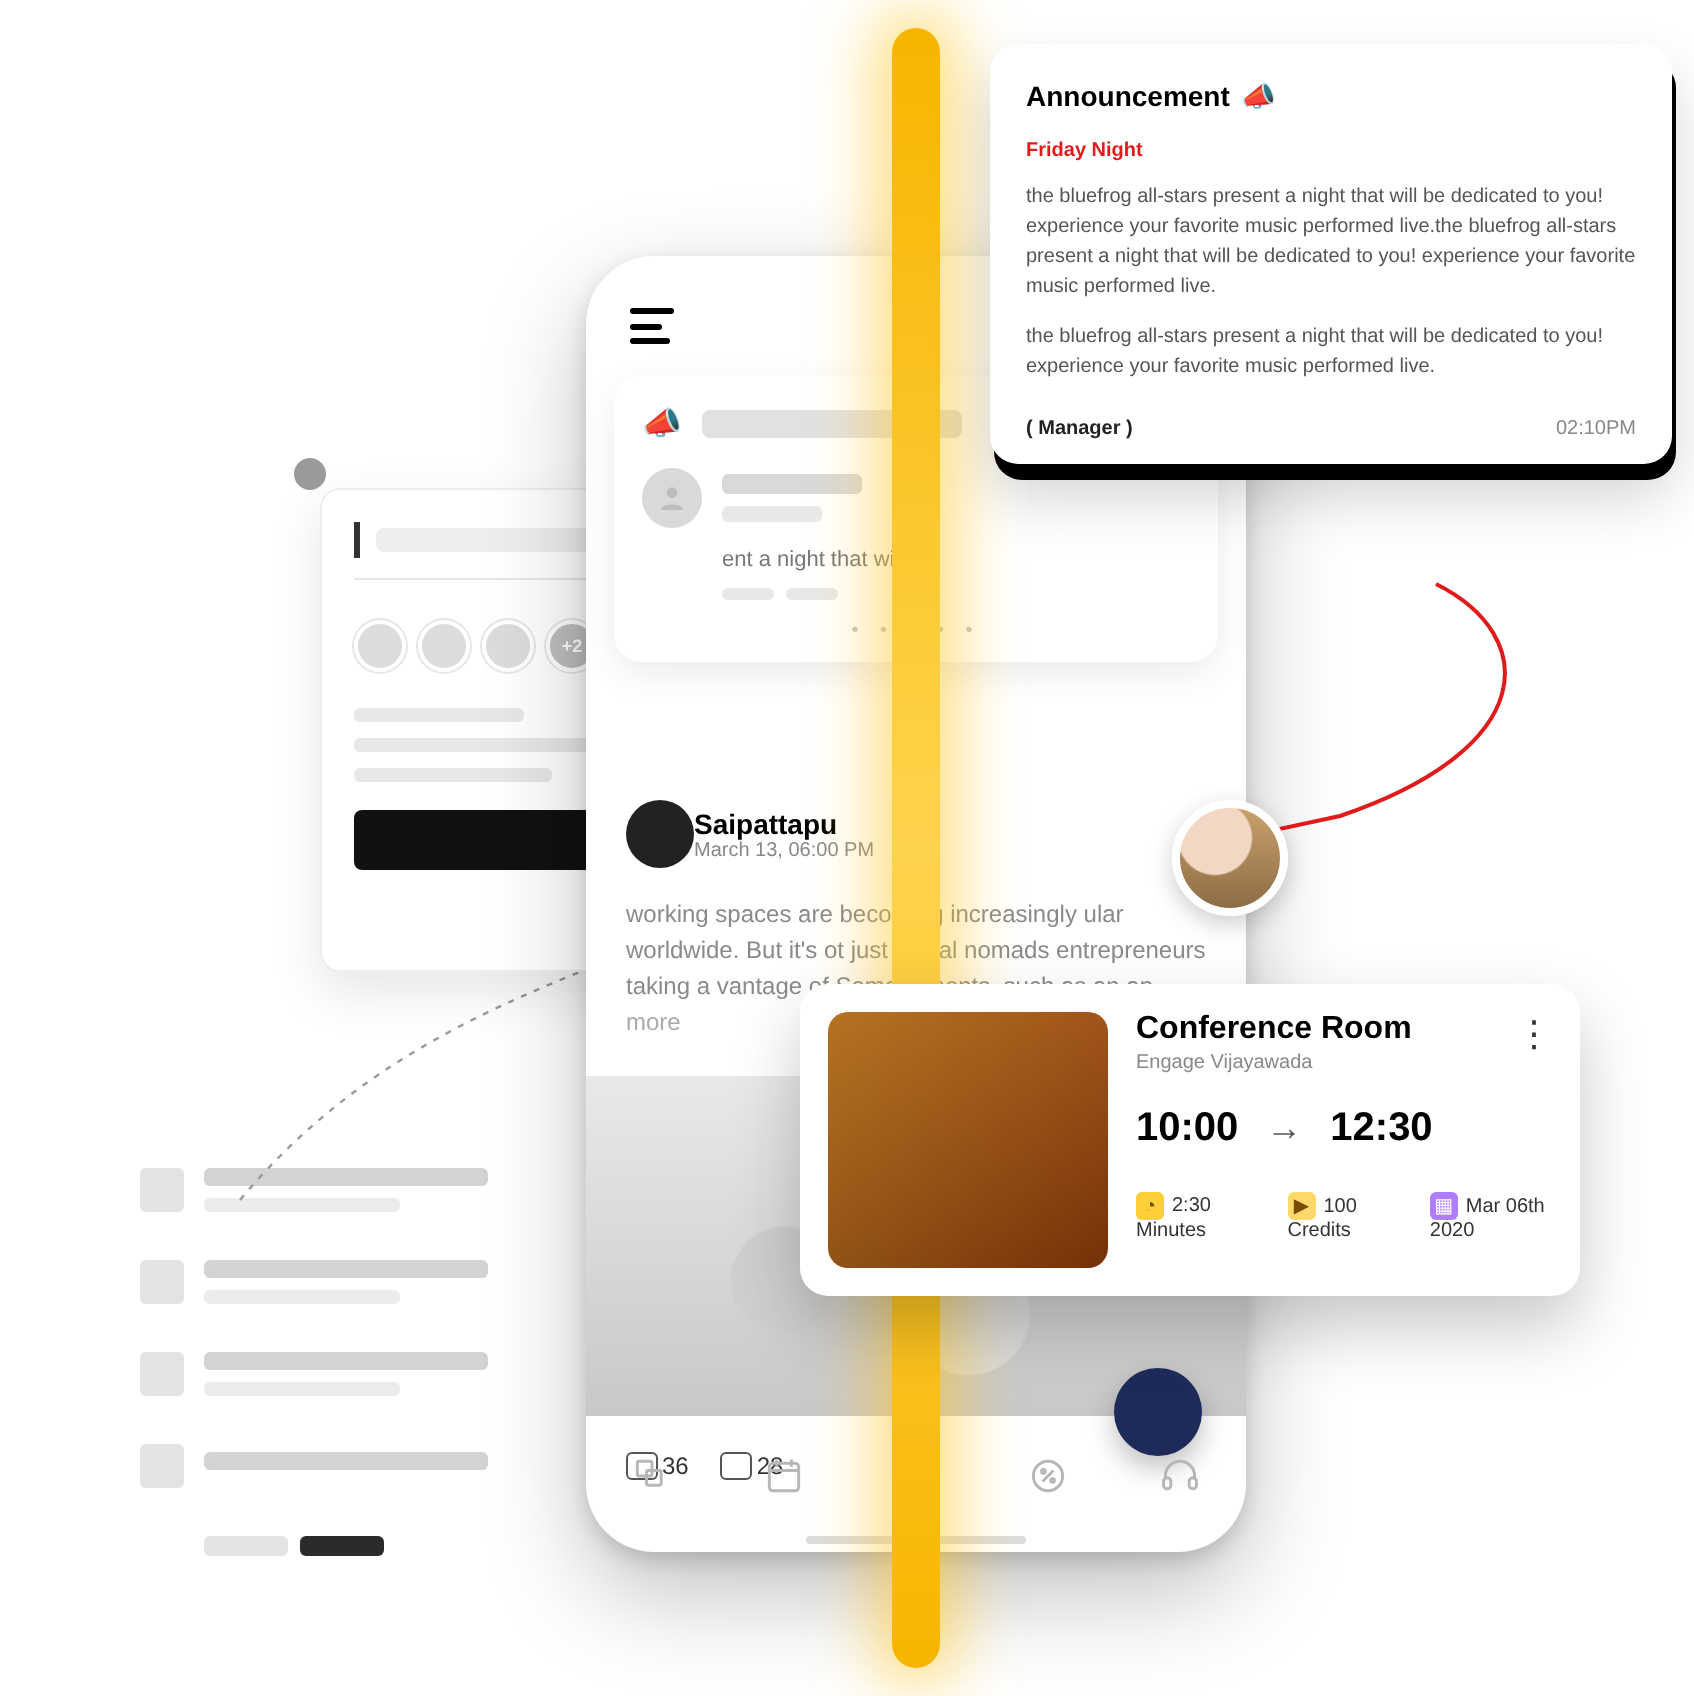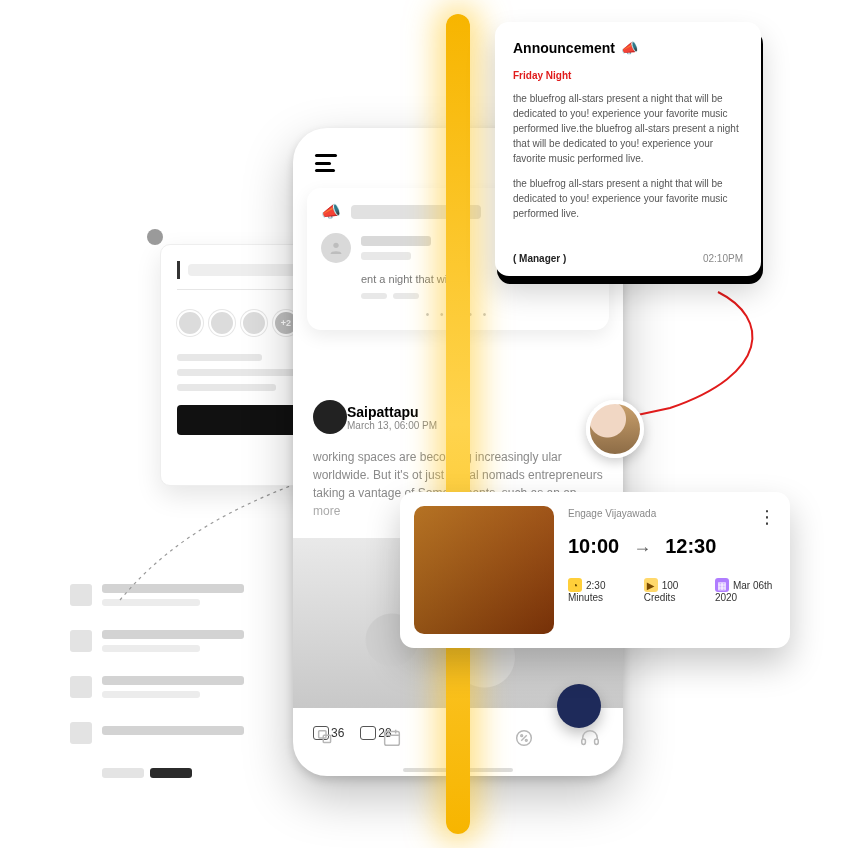--- a/index.html
+++ b/index.html
@@ -99,30 +99,30 @@
     position:absolute; left:0; right:0; bottom:10px; height:56px;
     display:flex; justify-content:space-around; align-items:center;
     color:#b7b7b7;
   }
   .bottomnav .navi { width:22px; height:22px; display:flex; align-items:center; justify-content:center; cursor:pointer; }
   .bottomnav svg { width:22px; height:22px; stroke:#b7b7b7; fill:none; stroke-width:1.6; }
   .phone .homebar { position:absolute; bottom:4px; left:50%; transform:translateX(-50%); width:110px; height:4px; background:#dcdcdc; border-radius:2px; }
 
   
   .announce {
-    position:absolute; left:495px; top:22px; width:266px;
+    position:absolute; left:495px; top:22px; width:341px;
     background:#fff; border-radius:14px; padding:18px 18px 12px 18px;
     box-shadow: 2px 8px 0 #000, 0 16px 30px rgba(0,0,0,.18);
     z-index: 50;
   }
   .announce h3 { font-size:14px; font-weight:700; display:flex; align-items:center; gap:6px; }
   .announce h3 .meg { color:#e23; font-size:14px; }
   .announce h4 { color:#e01b1b; font-size:10px; font-weight:700; margin-top:14px; }
   .announce p { font-size:10px; color:#555; line-height:1.5; margin-top:10px; }
-  .announce .foot { display:flex; justify-content:space-between; align-items:center; margin-top:32px; font-size:10px; color:#222; }
+  .announce .foot { display:flex; justify-content:space-between; align-items:center; margin-top:18px; font-size:10px; color:#222; }
   .announce .foot .role { font-weight:600; }
   .announce .foot .time { color:#888; }
 
   
   .wf {
     position:absolute; left:160px; top:244px; width:176px; height:242px;
     background:#fff; border:1px solid #eee; border-radius:10px;
     box-shadow: 0 10px 26px rgba(0,0,0,.10);
     padding:16px;
     z-index:25;
@@ -346,20 +346,21 @@
 
   <svg class="red-path" viewBox="0 0 190 140">
     <path d="M118,4 C170,30 170,86 70,120 L14,132" stroke="#e01b1b" stroke-width="2" fill="none"></path>
   </svg>
   <div class="bubble"></div>
 
   <div class="conf">
     <div class="thumb"></div>
     <div class="body">
       <div class="more">⋮</div>
+      <div class="title">Conference Room</div>
       <div class="sub">Engage Vijayawada</div>
       <div class="times">
         <span>10:00</span>
         <span class="arrow">→</span>
         <span>12:30</span>
       </div>
       <div class="meta">
         <span class="m1"><span class="ic">◔</span><span>2:30 Minutes</span></span>
         <span class="m2"><span class="ic">▶</span><span>100 Credits</span></span>
         <span class="m3"><span class="ic">▦</span><span>Mar 06th 2020</span></span>

